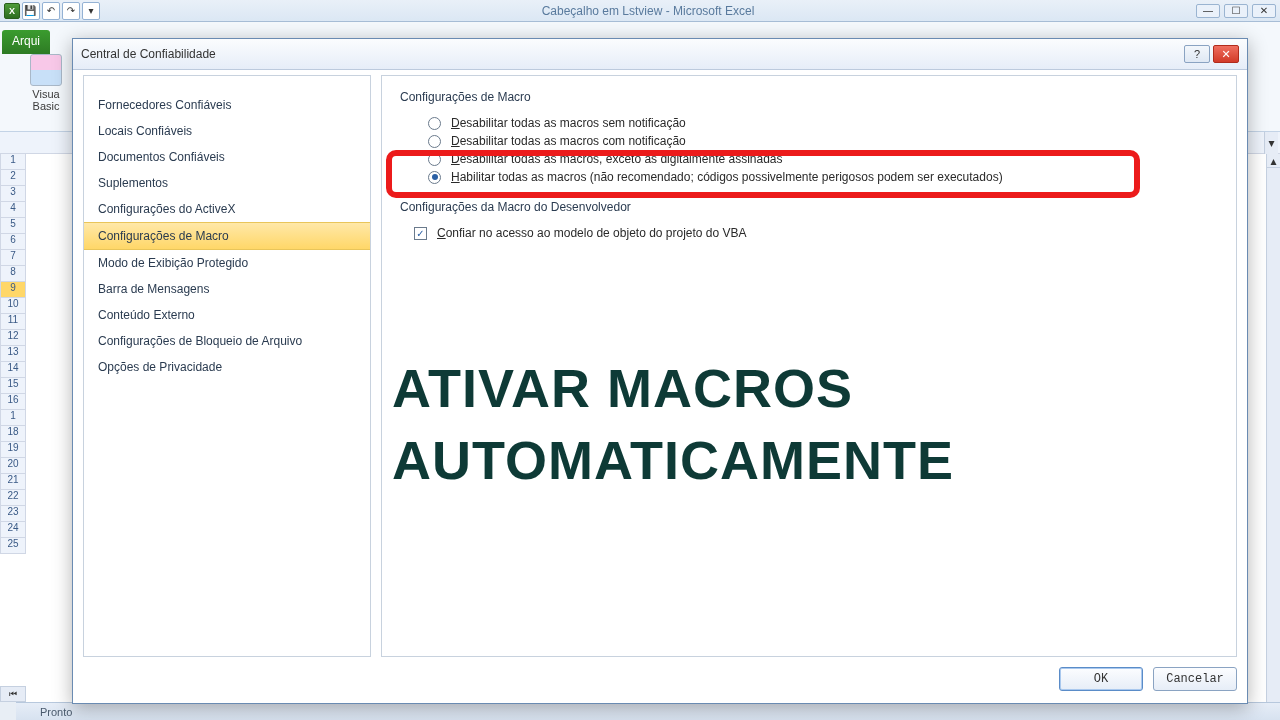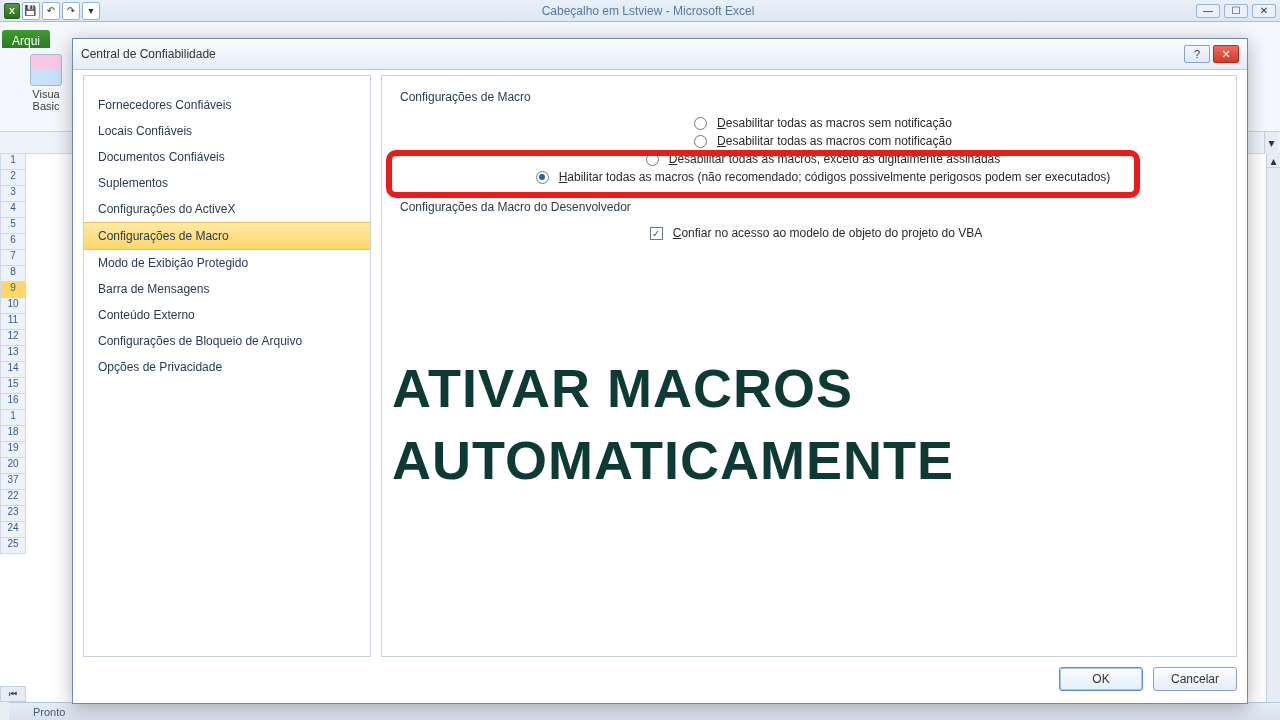--- a/index.html
+++ b/index.html
@@ -8,64 +8,64 @@
 
 .excel-titlebar { height: 22px; background: linear-gradient(#e9f0f8,#dbe7f4); border-bottom: 1px solid #a7bdd6; display: flex; align-items: center; padding: 0 4px; }
 .qat { display: flex; align-items: center; gap: 2px; }
 .qat-ico { width: 18px; height: 18px; background: #fff; border: 1px solid #94b2d4; border-radius: 2px; display:flex; align-items:center; justify-content:center; font-size:10px; }
 .excel-logo { width:16px; height:16px; background:linear-gradient(#4f9b3a,#2d6d20); border:1px solid #2a5f1c; border-radius:2px; color:#fff; font-size:9px; display:flex;align-items:center;justify-content:center;font-weight:bold;}
 .title-text { flex:1; text-align:center; color:#597a9d; font-size:12px; }
 .win-btns { display:flex; gap:4px; }
 .win-btn { width:24px; height:14px; border:1px solid #9ab4d1; background:#eaf1fa; border-radius:2px; display:flex;align-items:center;justify-content:center; font-size:10px;}
 
 .ribbon-area { height: 110px; background:#f4f8fc; border-bottom:1px solid #c3d3e6; position:relative; }
-.file-tab { position:absolute; left:2px; top:8px; background:linear-gradient(#3b9c2f,#2e7b24); color:#fff; padding:4px 10px 0; font-size:12px; border-radius:3px 3px 0 0;}
+.file-tab { position:absolute; left:2px; top:8px; background:linear-gradient(#3b9c2f,#2e7b24); color:#fff; padding:4px 10px 6px; font-size:12px; border-radius:3px 3px 0 0;}
 .vb-btn { position:absolute; left:26px; top:32px; width:40px; height:62px; text-align:center; }
 .vb-icon { width:32px; height:32px; margin:0 auto 2px; background:linear-gradient(#f8c8e8 0 50%, #c8e0f8 50% 100%); border:1px solid #a9b8c8; border-radius:3px;}
 .vb-lbl { font-size:11px; line-height:12px; color:#3a3a3a; }
 
 .sheet-area { position:absolute; left:0; top:132px; right:0; bottom:18px; background:#fff; }
 .rowhdrs { position:absolute; left:0; top:22px; width:26px; }
 .rowhdr { height:16px; border:1px solid #d0d7e5; border-top:none; background:#eef3fb; text-align:center; font-size:10px; color:#3a5a86;}
 .rowhdr.sel { background:#ffd768; }
 .colhdr-row { position:absolute; left:0; top:0; right:0; height:22px; border-bottom:1px solid #d0d7e5; background:#eef3fb;}
 .formula-scroll { position:absolute; right:2px; top:0; width:14px; height:22px; background:#e6ecf6; border-left:1px solid #c5d0e0; display:flex;align-items:center;justify-content:center; }
 .vscroll { position:absolute; right:0; top:22px; bottom:0; width:14px; background:#e6ecf6; border-left:1px solid #c5d0e0;}
 .vscroll .arrow { height:14px; display:flex;align-items:center;justify-content:center; border-bottom:1px solid #c5d0e0;}
 .hscroll-l { position:absolute; left:0; bottom:0; width:26px; height:16px; display:flex; }
 .hscroll-l span { flex:1; border:1px solid #c5d0e0; background:#e6ecf6; display:flex;align-items:center;justify-content:center; font-size:9px;}
 
-.statusbar { position:absolute; left:9px; right:0; bottom:0; height:18px; background:linear-gradient(#e6edf7,#d7e2f0); border-top:1px solid #b7c8dd; padding-left:24px; font-size:11px; color:#4a5a6d; line-height:18px;}
+.statusbar { position:absolute; left:16px; right:0; bottom:0; height:18px; background:linear-gradient(#e6edf7,#d7e2f0); border-top:1px solid #b7c8dd; padding-left:24px; font-size:11px; color:#4a5a6d; line-height:18px;}
 
 
 .dialog { position:absolute; left:72px; top:38px; width:1176px; height:666px; background:#fff; border:1px solid #6a8bb2; box-shadow:0 4px 18px rgba(0,0,0,.3); }
 .dlg-title { height:30px; background:linear-gradient(#fbfcfe,#e6edf8); border-bottom:1px solid #bccadd; display:flex; align-items:center; padding:15px 8px; font-size:12px; }
 .dlg-title-txt { flex:1; }
 .dlg-tbtn { width:26px; height:18px; margin-left:3px; border:1px solid #8aa3c2; border-radius:2px; display:flex;align-items:center;justify-content:center; font-size:11px; background:linear-gradient(#f3f7fc,#dfe8f4);}
 .dlg-close { background:linear-gradient(#ef6e5f,#d23a28); border-color:#b02b1c; color:#fff;}
 
 .dlg-body { position:absolute; left:10px; top:36px; right:10px; bottom:46px; display:flex; gap:10px; }
 .nav-pane { width:288px; border:1px solid #c8d2de; background:#fff; padding:16px 0; }
 .nav-item { padding:6px 14px; font-size:12px; color:#2a3b50; cursor:default; }
 .nav-item.sel { background:linear-gradient(#ffe8a8,#ffd768); border-top:1px solid #e9c55a; border-bottom:1px solid #e9c55a;}
 .content-pane { flex:1; border:1px solid #c8d2de; background:#fff; padding:14px 18px; position:relative; }
 
 .sect-title { font-size:12px; color:#2a3b50; margin-bottom:10px; }
-.radio-row { display:flex; align-items:center; gap:10px; padding:2px 0 2px 28px; font-size:12px; color:#2a2a2a;justify-content:center; }
+.radio-row { display:flex; align-items:center; gap:10px; padding:2px 0 2px 28px; font-size:12px; color:#2a2a2a; }
 .radio { width:13px; height:13px; border:1px solid #6a7a8c; border-radius:50%; background:#fff; display:flex;align-items:center;justify-content:center;}
 .radio.checked::after{content:""; width:6px; height:6px; background:#2a5fa4; border-radius:50%;}
 .chk { width:13px; height:13px; border:1px solid #6a7a8c; background:#fff; display:flex;align-items:center;justify-content:center; font-size:10px; color:#2a5fa4;}
 .u { text-decoration: underline; }
 
 .red-box { position:absolute; left:4px; top:74px; width:754px; height:48px; border:6px solid #ec1b1b; border-radius:10px; pointer-events:none;}
 
 .overlay-text { position:absolute; left:384px; top:276px; font-family: Impact, "Arial Black", sans-serif; font-weight:900; font-size:54px; line-height:72px; color:#0e3a36; letter-spacing:1px; }
 
 .dlg-footer { position:absolute; left:10px; right:10px; bottom:8px; height:32px; display:flex; justify-content:flex-end; gap:10px; align-items:center; }
-.btn { min-width:84px; height:24px; border:1px solid #8aa3c2; background:linear-gradient(#fcfdff,#e6edf7); border-radius:3px; font-size:12px; display:flex;align-items:center;justify-content:center;}
+.btn { min-width:84px; height:24px; border:1px solid #8aa3c2; background:linear-gradient(#fcfdff,#e6edf7); border-radius:3px; font-size:12px; display:flex;align-items:center;justify-content:center;font-family:Liberation Mono, monospace;}
 .btn.primary { border-color:#5a8cc8; box-shadow:0 0 0 1px #a9c8ee inset;}
 </style>
 </head>
 <body>
 
 <div class="excel-titlebar">
   <div class="qat">
     <span class="excel-logo">X</span>
     <span class="qat-ico">💾</span>
     <span class="qat-ico">↶</span>
@@ -107,21 +107,21 @@
       <div class="rowhdr">11</div>
       <div class="rowhdr">12</div>
       <div class="rowhdr">13</div>
       <div class="rowhdr">14</div>
       <div class="rowhdr">15</div>
       <div class="rowhdr">16</div>
       <div class="rowhdr">1</div>
       <div class="rowhdr">18</div>
       <div class="rowhdr">19</div>
       <div class="rowhdr">20</div>
-      <div class="rowhdr">37</div>
+      <div class="rowhdr">21</div>
       <div class="rowhdr">22</div>
       <div class="rowhdr">23</div>
       <div class="rowhdr">24</div>
       <div class="rowhdr">25</div>
     </div>
   <div class="vscroll">
     <div class="arrow">▴</div>
   </div>
   <div class="hscroll-l">
     <span>⏮</span>

